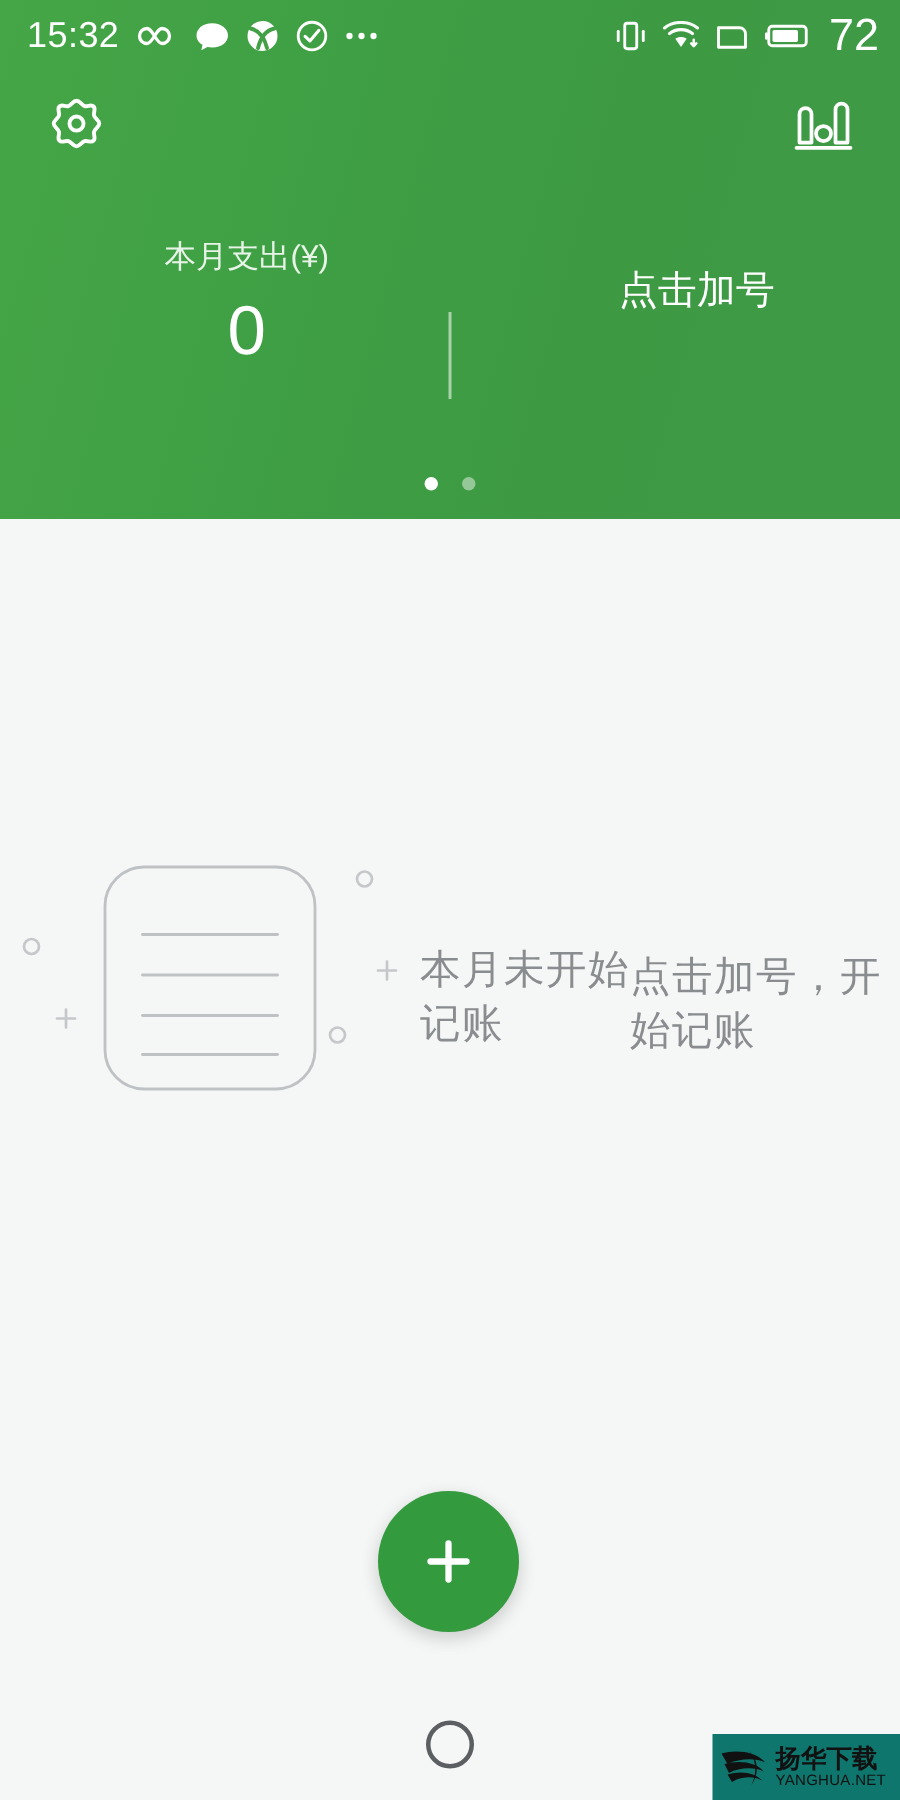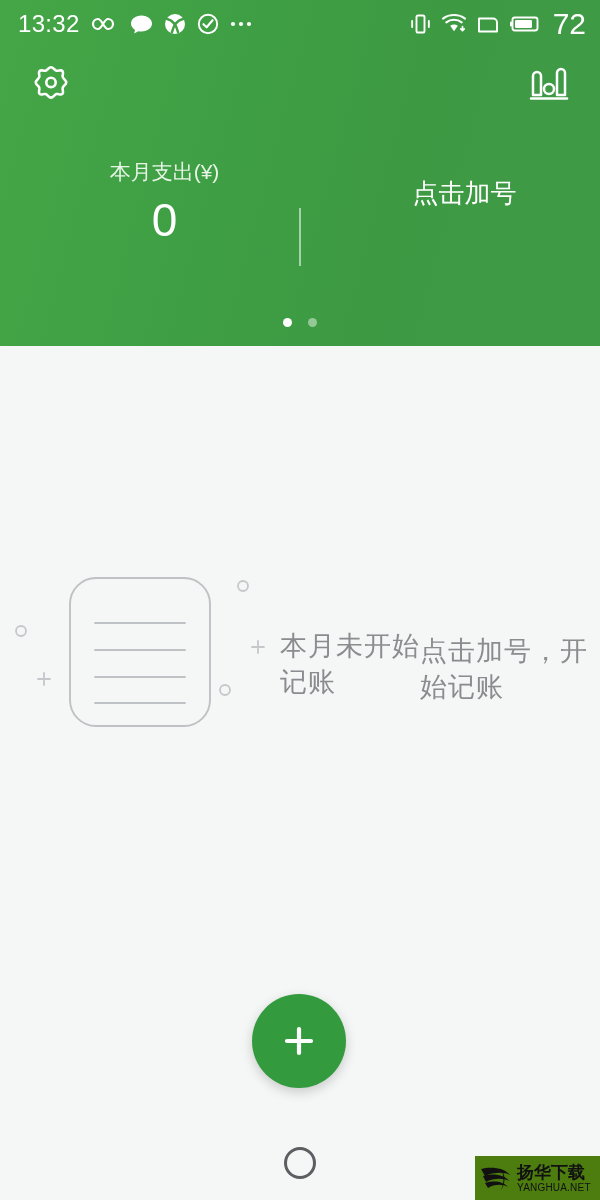--- a/index.html
+++ b/index.html
@@ -97,37 +97,37 @@
     background:#f5f6f6; display:flex; align-items:center; justify-content:center;
   }
   .nav-home{
     width:32px; height:32px; border-radius:50%; border:3.5px solid #5c5f61;
     cursor:pointer;
   }
 
   
   .watermark{
     position:absolute; right:0; bottom:0; width:125px; height:44px;
-    background:#4d7c0f; display:flex; align-items:center; gap:4px;
+    background:#0f766e; display:flex; align-items:center; gap:4px;
     padding:0 5px 0 4px;
   }
   .wm-text{ display:flex; flex-direction:column; line-height:1; }
   .wm-cn{ font-size:17px; font-weight:bold; color:#111; letter-spacing:0px; }
   .wm-en{ font-size:10px; font-weight:normal; color:#111; letter-spacing:0.2px; margin-top:2px;}
 </style>
 </head>
 <body>
 
 <div class="phone">
 
   <div class="header">
 
     <div class="statusbar">
       <div class="sb-left">
-        <span class="sb-time">13:32</span>
+        <span class="sb-time">15:32</span>
 
         <svg class="sb-ico" width="28" height="20" viewBox="0 0 28 20">
           <path d="M7 5 a5 5 0 1 0 0 10 c4 0 6-10 10-10 a5 5 0 1 1 0 10 c-4 0-6-10-10-10z" fill="none" stroke="#fff" stroke-width="2.2"></path>
         </svg>
 
         <svg class="sb-ico" width="23" height="21" viewBox="0 0 23 21">
           <path d="M11.5 1.5 C5.2 1.5 1 5.2 1 9.6 c0 2.6 1.6 4.9 4 6.3 l-0.8 3.6 4.1-2.2 c1 0.2 2.1 0.3 3.2 0.3 c6.3 0 10.5-3.7 10.5-8 S17.8 1.5 11.5 1.5z" fill="#fff"></path>
         </svg>
 
         <svg class="sb-ico" width="22" height="22" viewBox="0 0 22 22">

